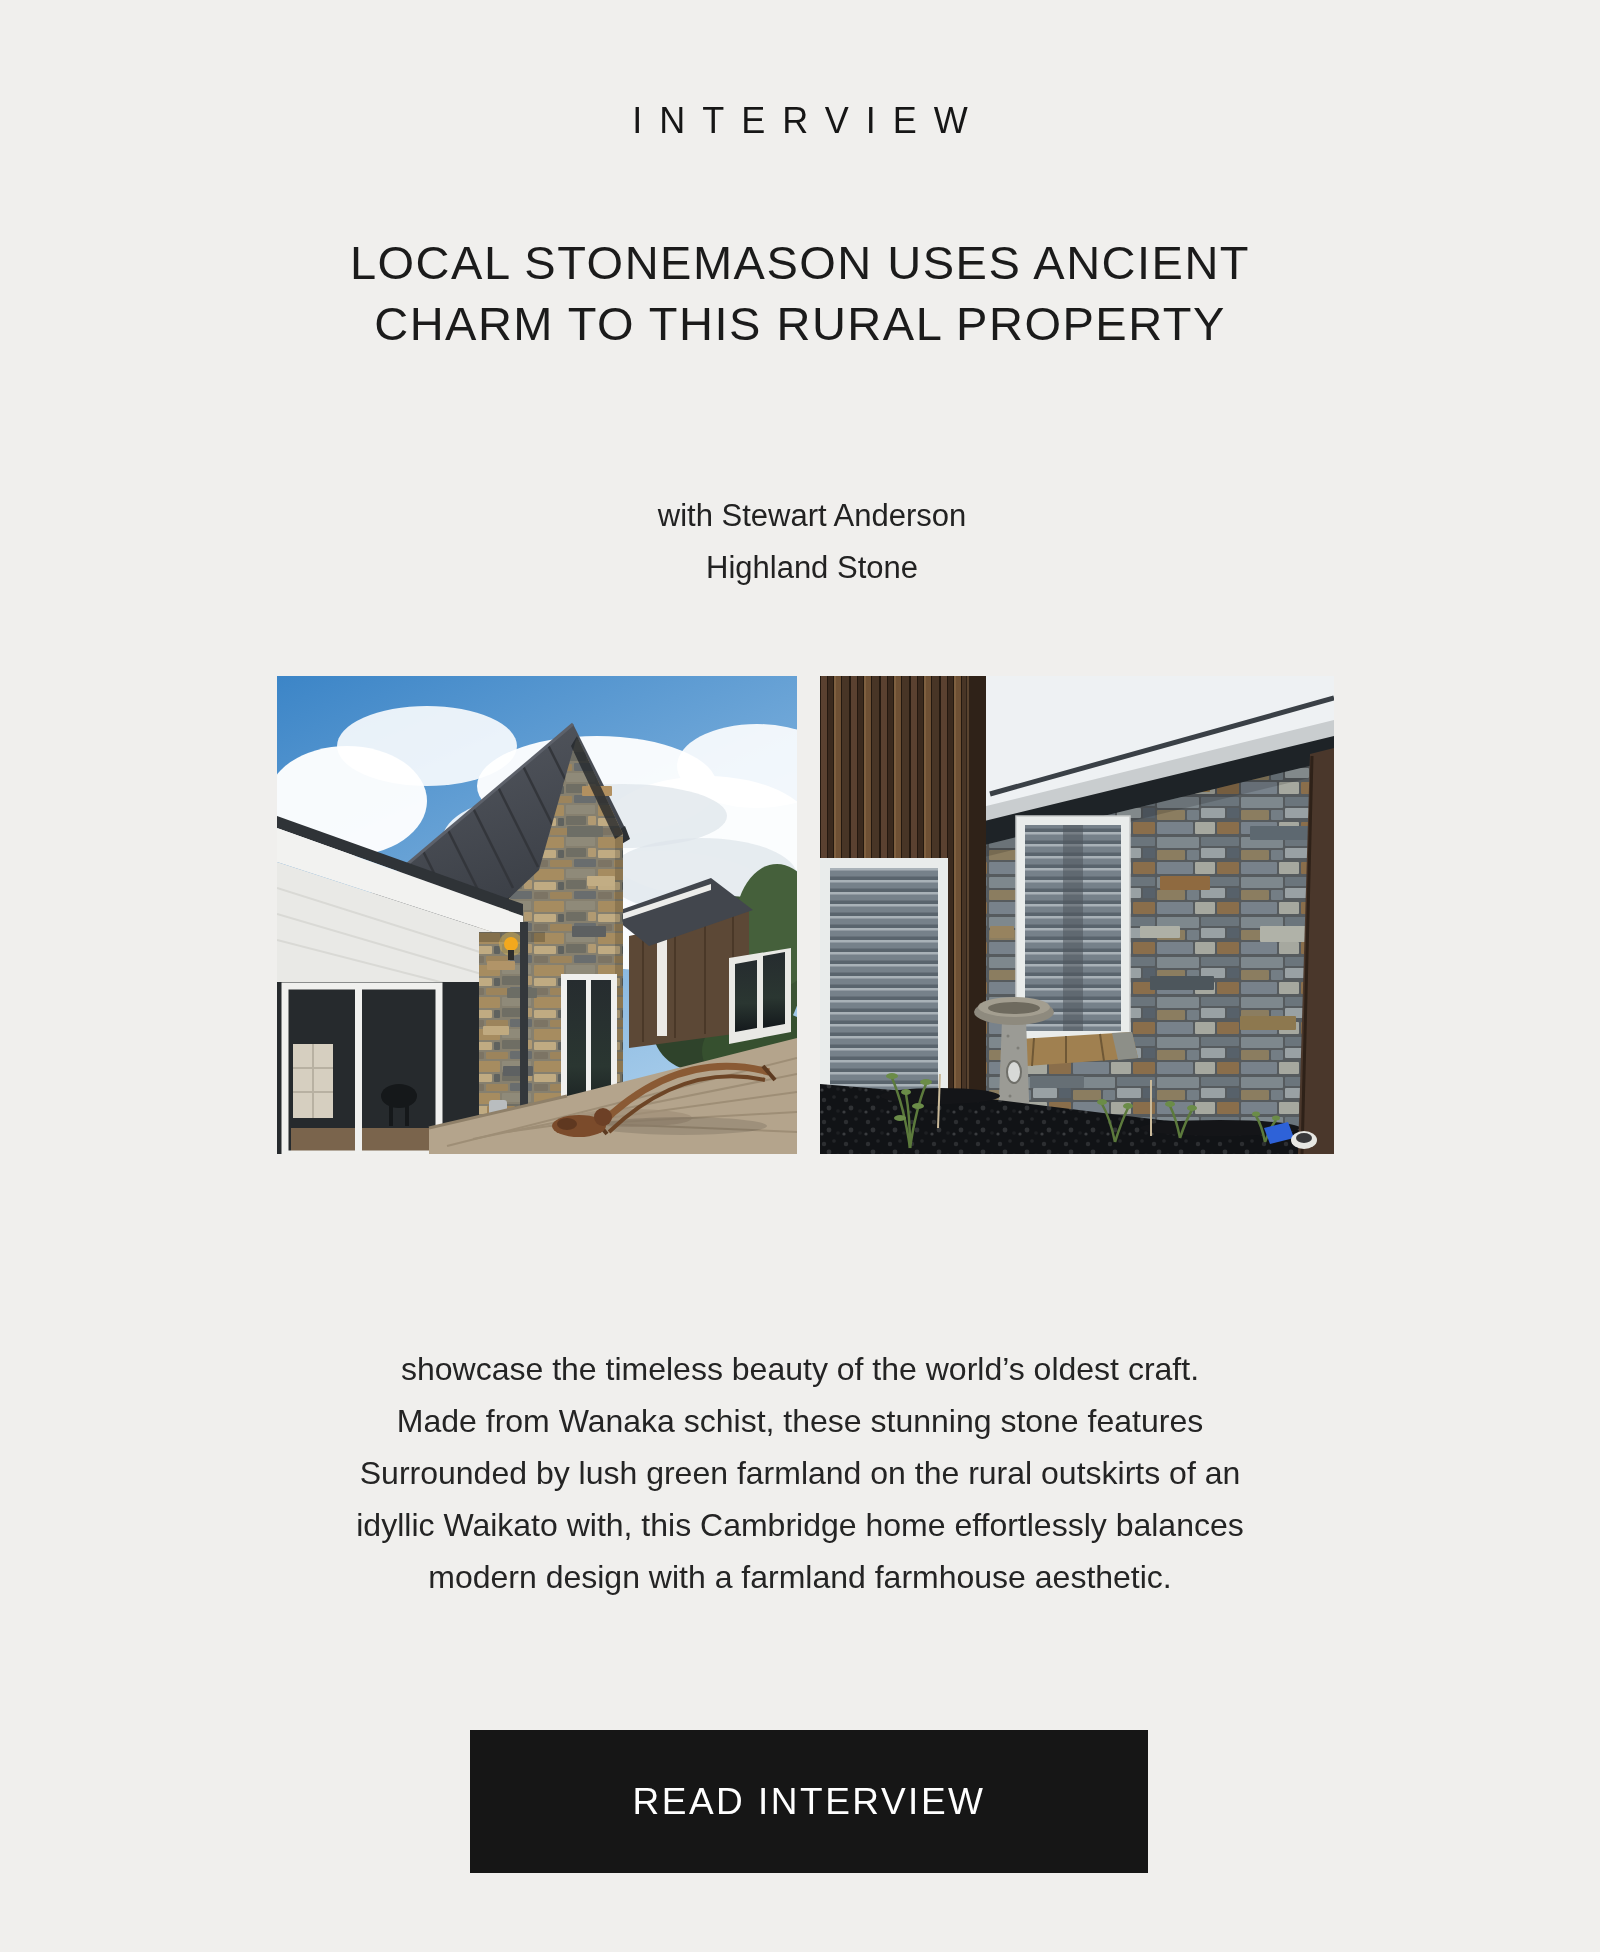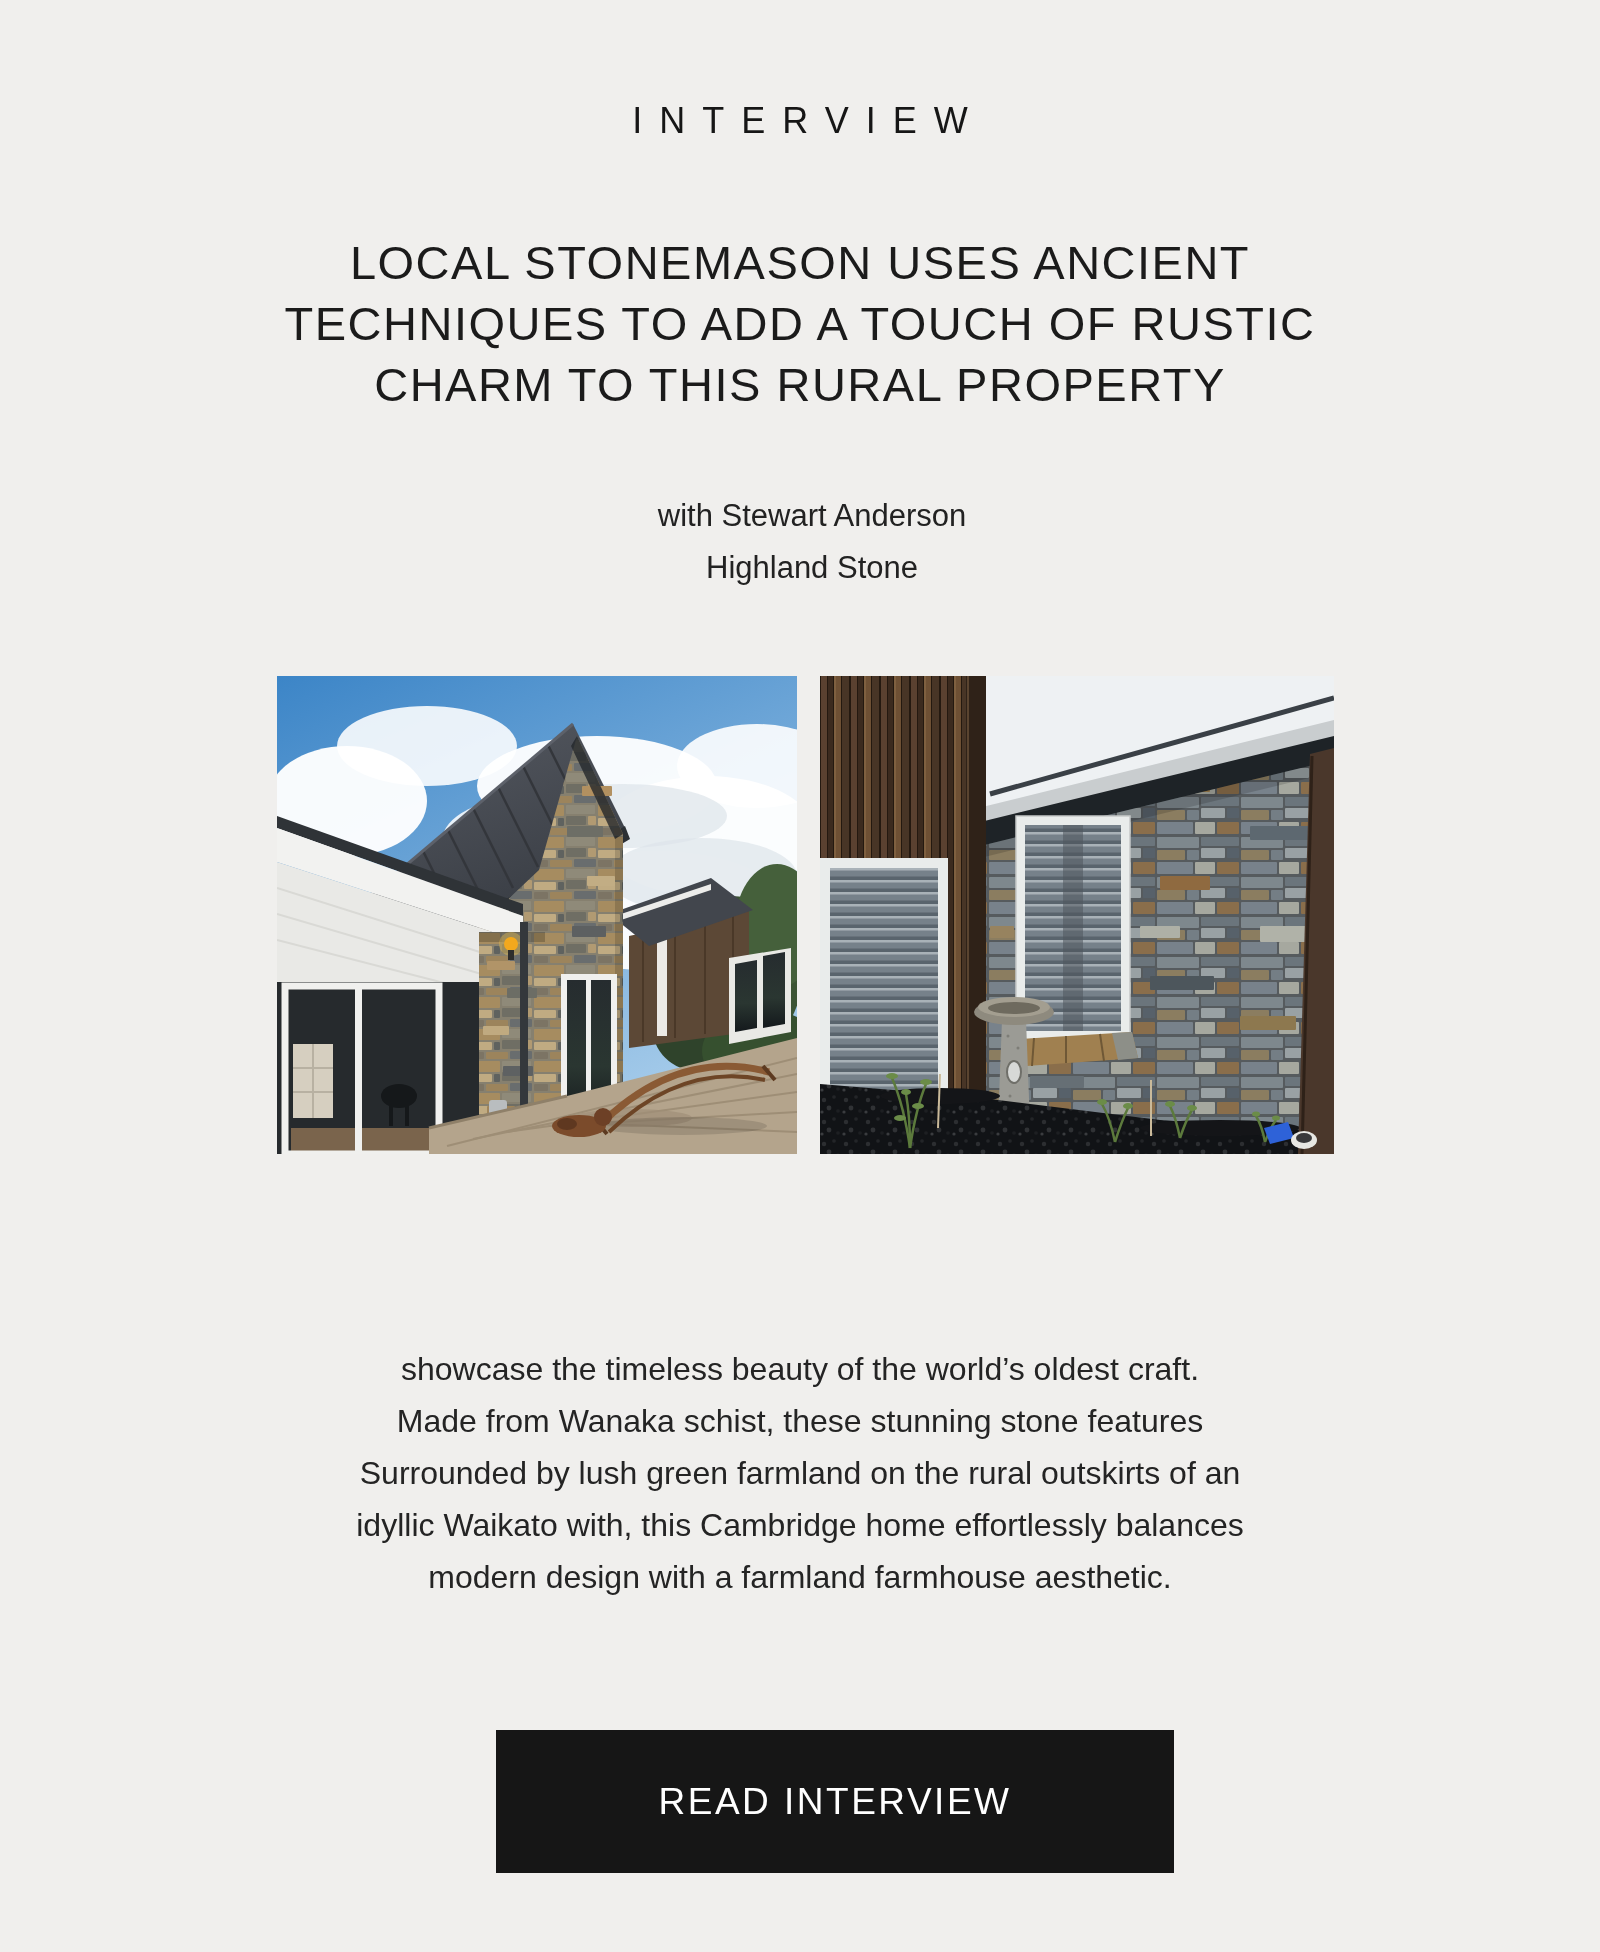--- a/index.html
+++ b/index.html
@@ -42,21 +42,21 @@
   .photo svg { display: block; }
 
   .bodycopy {
     position: absolute; top: 1327px; left: 0; right: 0;
     text-align: center;
     font-size: 32px; line-height: 52px; font-weight: 400;
     color: #242424;
   }
 
   .cta {
-    position: absolute; top: 1714px; left: 496px;
+    position: absolute; top: 1714px; left: 470px;
     width: 678px; height: 143px;
     background: #161616; color: #ffffff;
     display: flex; align-items: center; justify-content: center;
     font-size: 37px; letter-spacing: 2.5px; font-weight: 400;
     cursor: pointer; border: none;
   }
 
   .hscrollbar {
     position: absolute; top: 1944px; left: 110px;
     width: 1436px; height: 7px;
@@ -65,21 +65,20 @@
 </style>
 </head>
 <body>
 
 <div id="canvas">
 
   <div class="eyebrow">INTERVIEW</div>
 
   <div class="headline">
     <div>LOCAL STONEMASON USES ANCIENT</div>
-    <div>TECHNIQUES TO ADD A TOUCH OF RUSTIC</div>
     <div>CHARM TO THIS RURAL PROPERTY</div>
   </div>
 
   <div class="subtitle">
     <div>with Stewart Anderson</div>
     <div>Highland Stone</div>
   </div>
 
   <div class="photos">
 

